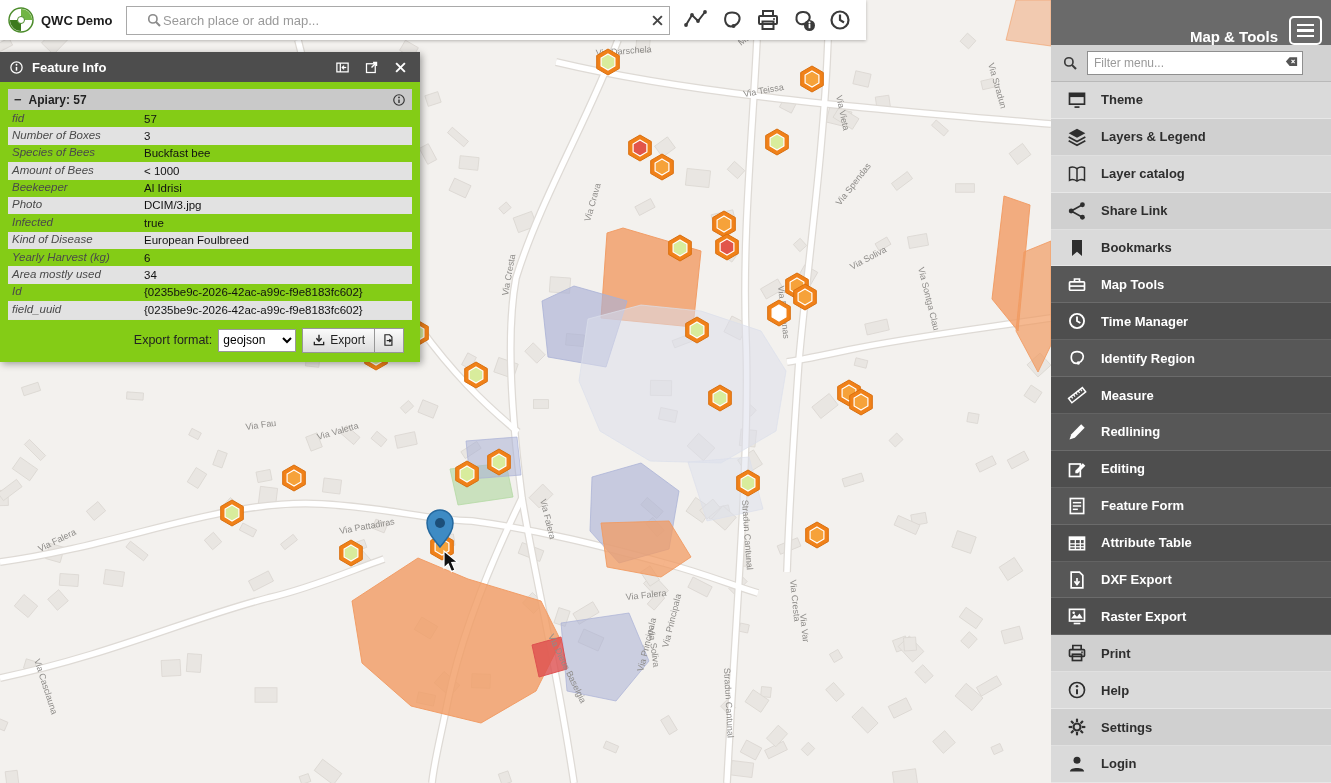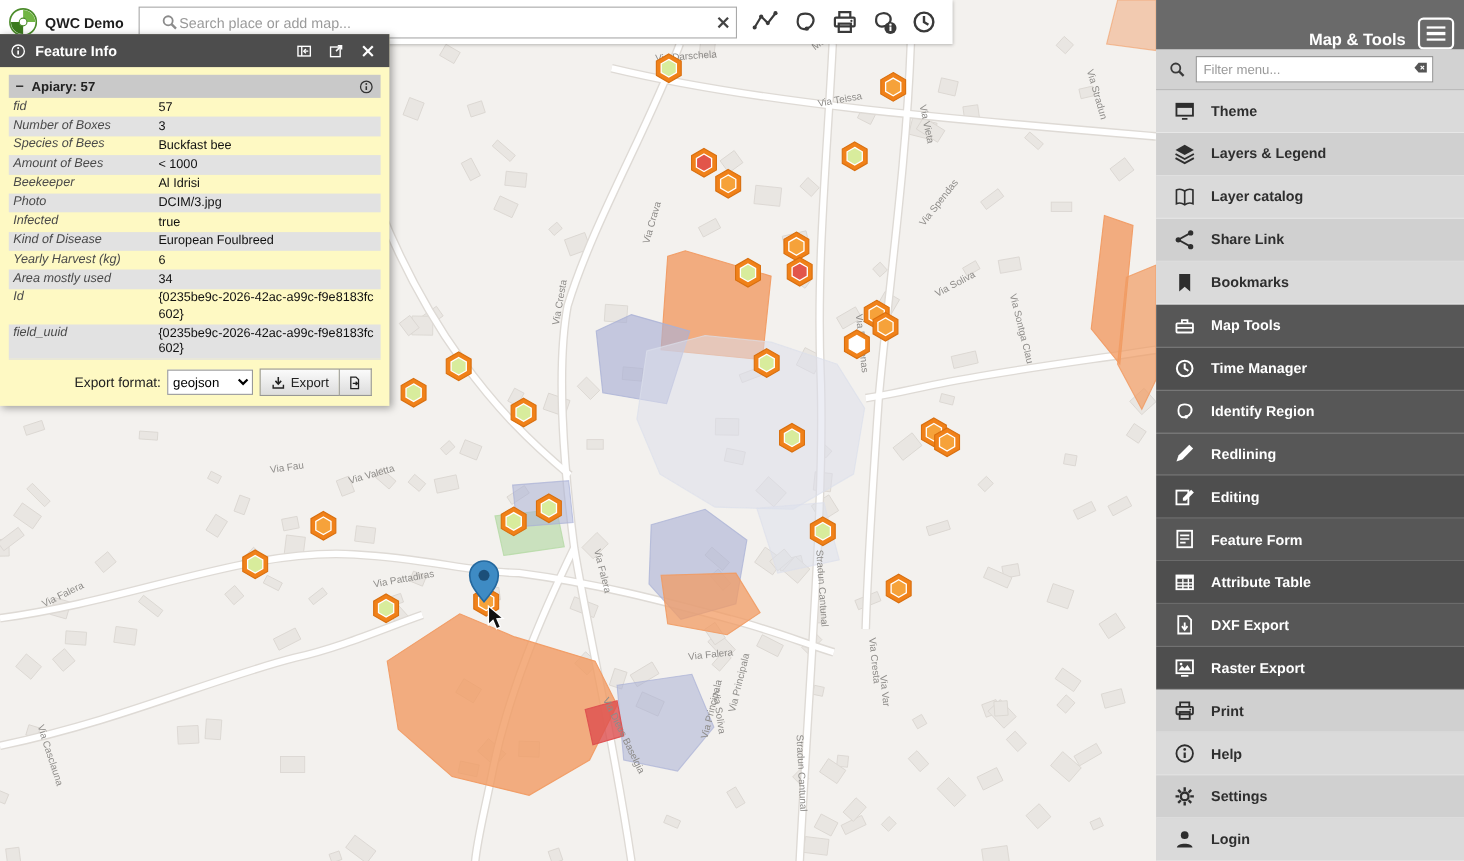--- a/index.html
+++ b/index.html
@@ -22,21 +22,21 @@
   .tb-tools { display:flex; align-items:center; margin-left:8px; }
   .tb-btn { width:36px; height:36px; background:none; border:none; display:flex; align-items:center; justify-content:center; color:#3a3a3a; cursor:pointer; }
   .ic24 { width:24px; height:24px; }
   .ic20 { width:20px; height:20px; }
   .ic18 { width:18px; height:18px; }
   .ic16 { width:15px; height:15px; }
   .ic14 { width:14px; height:14px; }
   .gray { color:#8b8b8b; }
 
   
-  #feature-info { position:absolute; left:0; top:31px; width:354px; background:#fef9c3; z-index:6;
+  #feature-info { position:absolute; left:0; top:52px; width:420px; background:#84cc16; z-index:6;
                   box-shadow:2px 2px 7px rgba(0,0,0,.35); }
   .fi-header { height:30px; background:#4d4d4d; color:#fff; display:flex; align-items:center; gap:8px; padding:0 9px; }
   .fi-title { font-weight:bold; font-size:13px; flex:1; }
   .fi-hbtn { background:none; border:none; color:#fff; display:flex; align-items:center; cursor:pointer; padding:0 3px; }
   .fi-body { padding:7px 8px 0 8px; }
   .feat-section { height:21px; background:#c9c9c9; display:flex; align-items:center; gap:7px; padding:0 6px; }
   .feat-title { font-weight:bold; font-size:12px; color:#222; flex:1; }
   .minus-glyph { font-weight:bold; font-size:13px; color:#333; line-height:1; }
   .attr-table { font-size:11.5px; border-bottom:1px solid #e0e0e0; }
   .attr-row { display:flex; align-items:stretch; }
@@ -816,20 +816,28 @@
           <span class="mi-label">Time Manager</span>
         </div>
         <div class="menu-item dark alt">
           <span class="mi-icon">
             <svg class="ic20">
               <use href="#i-region"></use>
             </svg>
           </span>
           <span class="mi-label">Identify Region</span>
         </div>
+        <div class="menu-item dark">
+          <span class="mi-icon">
+            <svg class="ic20">
+              <use href="#i-ruler"></use>
+            </svg>
+          </span>
+          <span class="mi-label">Measure</span>
+        </div>
         <div class="menu-item dark alt">
           <span class="mi-icon">
             <svg class="ic20">
               <use href="#i-pencil"></use>
             </svg>
           </span>
           <span class="mi-label">Redlining</span>
         </div>
         <div class="menu-item dark">
           <span class="mi-icon">

